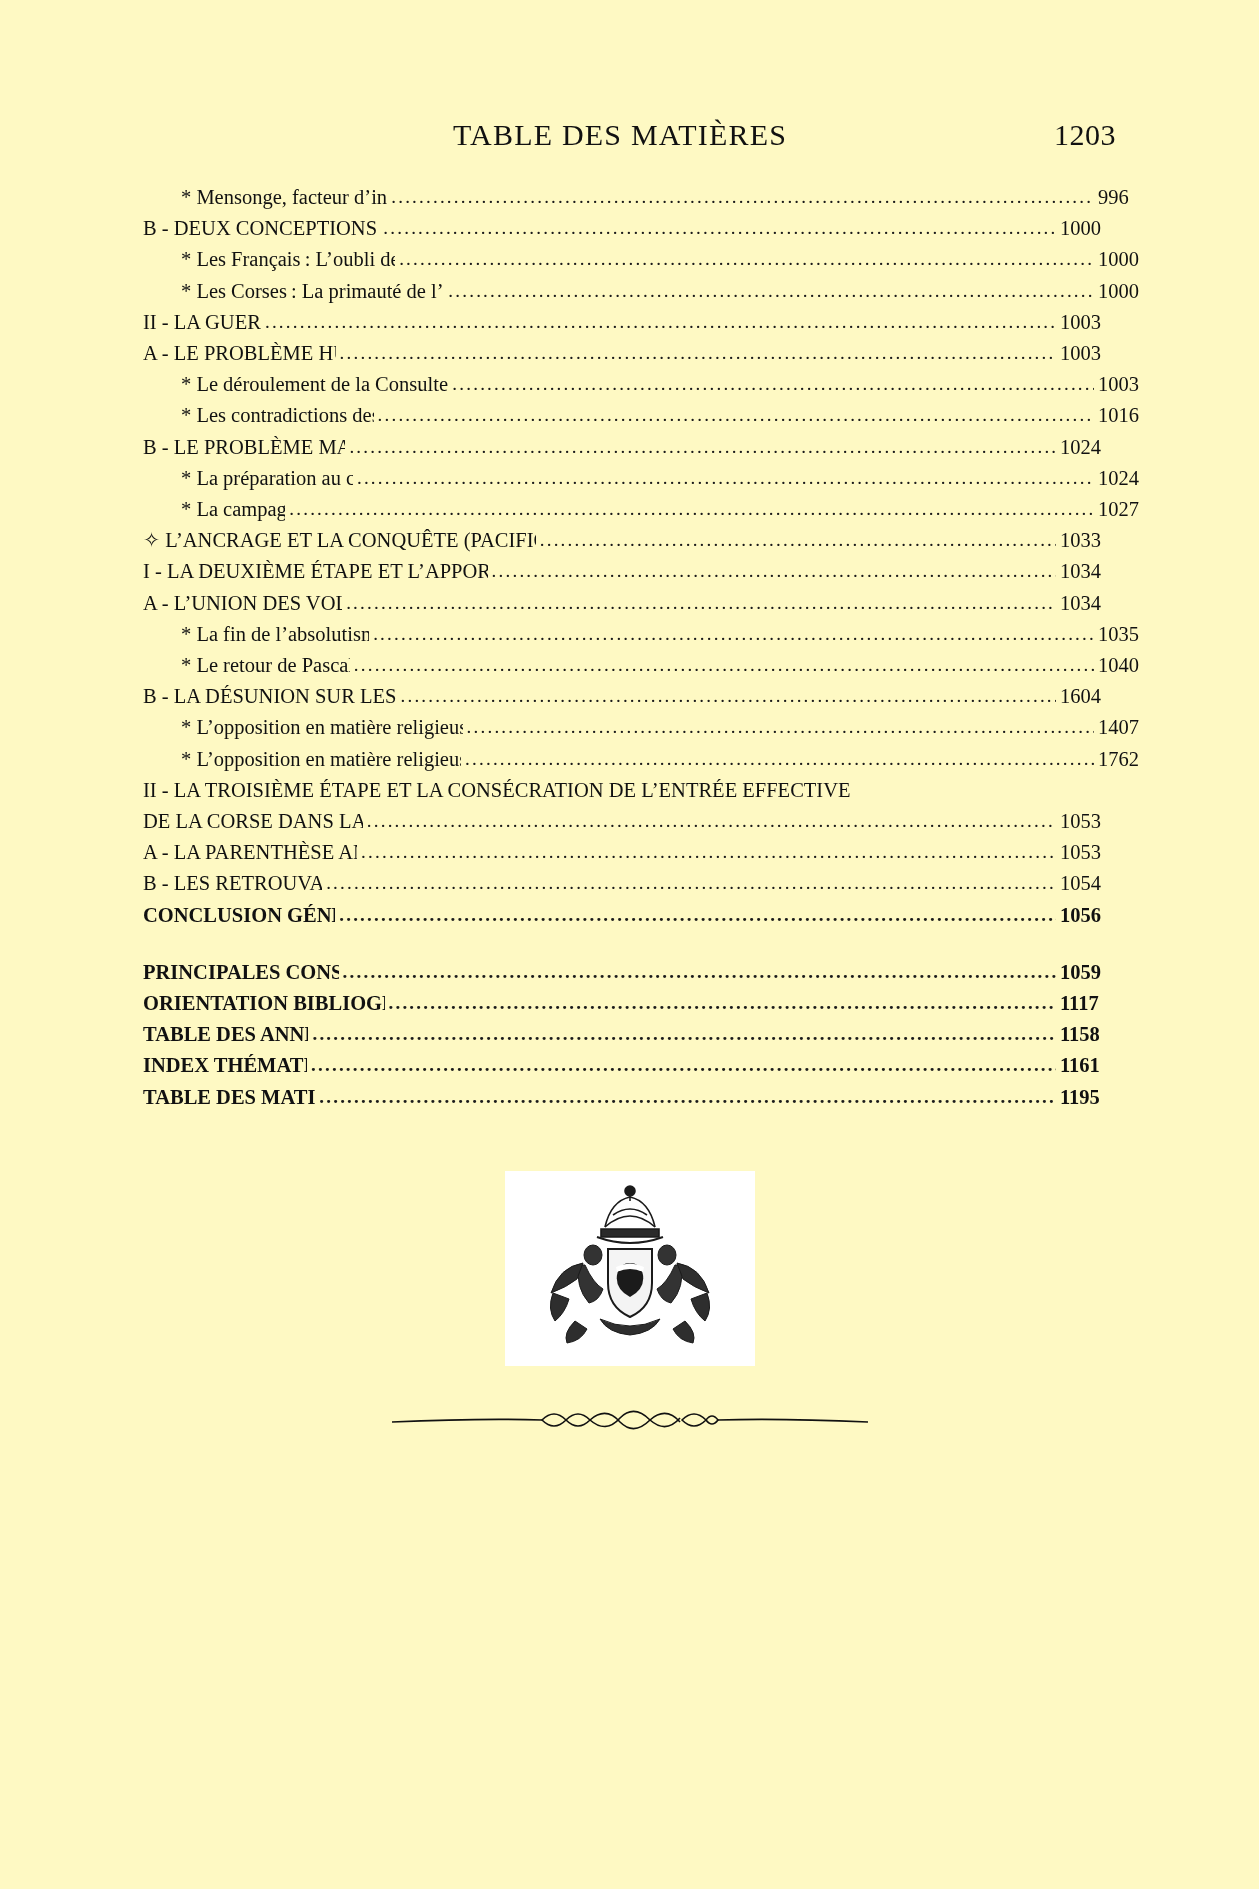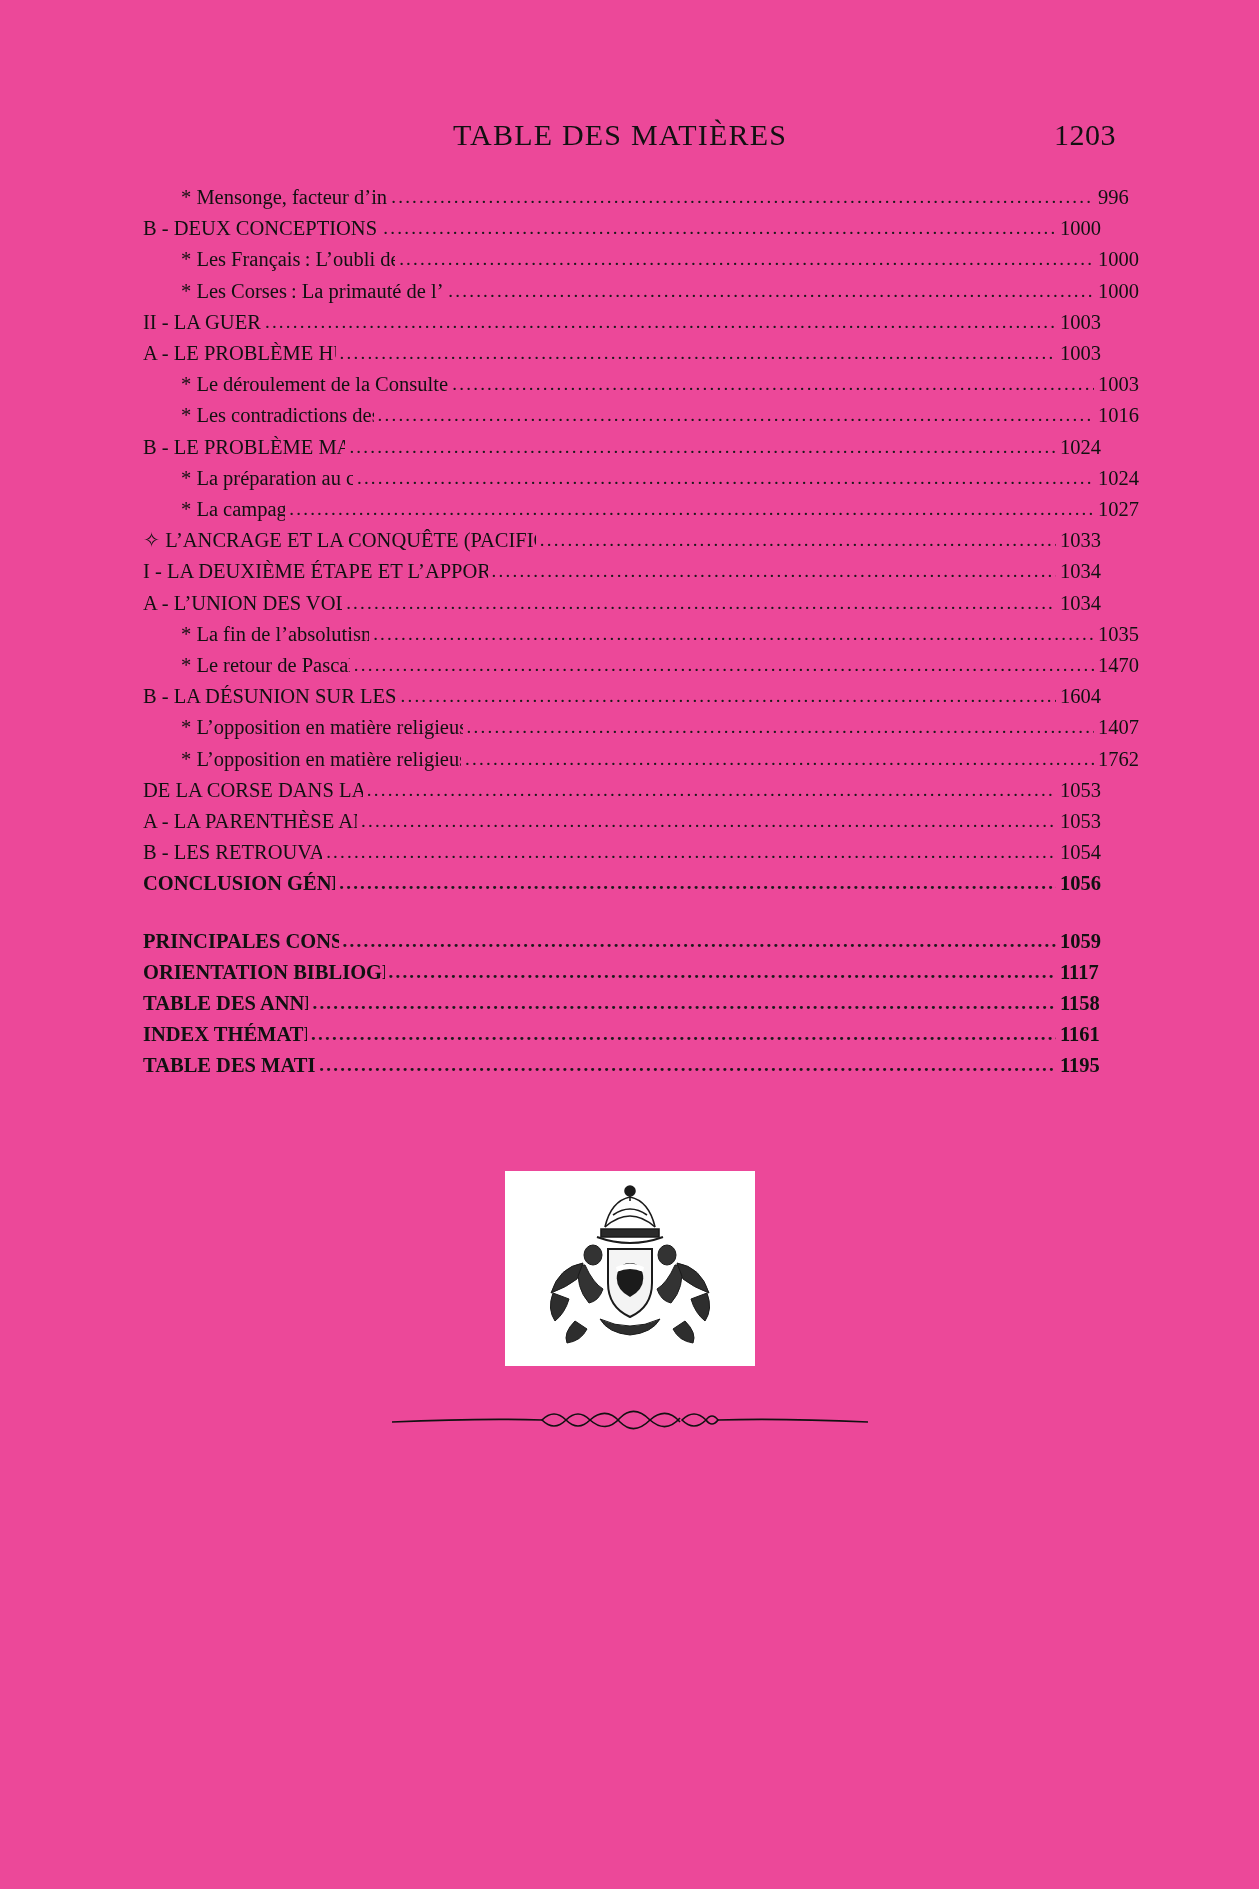--- a/index.html
+++ b/index.html
@@ -4,21 +4,21 @@
 <style>
   html, body {
     margin: 0;
     padding: 0;
     background: #ffffff;
   }
   .page {
     position: relative;
     width: 1259px;
     height: 1889px;
-    background: #ec4899;
+    background: #fef9c3;
     font-family: "Liberation Serif", serif;
     color: #111111;
     overflow: hidden;
   }
 
   
   .header {
     position: absolute;
     top: 118px;
     left: 143px;
@@ -185,36 +185,40 @@
         <span class="toc-page">1034</span>
       </div>
       <div class="toc-row ind-1">
         <span class="toc-label">* La fin de l’absolutisme royal</span>
         <span class="toc-dots">...........................................................................................................................................</span>
         <span class="toc-page">1035</span>
       </div>
       <div class="toc-row ind-1">
         <span class="toc-label">* Le retour de Pascal Paoli</span>
         <span class="toc-dots">...........................................................................................................................................</span>
-        <span class="toc-page">1470</span>
+        <span class="toc-page">1040</span>
       </div>
       <div class="toc-row ind-0">
         <span class="toc-label">B - LA DÉSUNION SUR LES DOCTRINES</span>
         <span class="toc-dots">...........................................................................................................................................</span>
         <span class="toc-page">1604</span>
       </div>
       <div class="toc-row ind-1">
         <span class="toc-label">* L’opposition en matière religieuse sur les principes</span>
         <span class="toc-dots">...........................................................................................................................................</span>
         <span class="toc-page">1407</span>
       </div>
       <div class="toc-row ind-1">
         <span class="toc-label">* L’opposition en matière religieuse dans la pratique</span>
         <span class="toc-dots">...........................................................................................................................................</span>
         <span class="toc-page">1762</span>
+      </div>
+      <div class="toc-row ind-0 no-dots">
+        <span class="toc-label">II - LA TROISIÈME ÉTAPE ET LA CONSÉCRATION DE L’ENTRÉE EFFECTIVE</span>
+        <span class="toc-page"></span>
       </div>
       <div class="toc-row ind-0">
         <span class="toc-label">DE LA CORSE DANS LA FRANCE</span>
         <span class="toc-dots">...........................................................................................................................................</span>
         <span class="toc-page">1053</span>
       </div>
       <div class="toc-row ind-0">
         <span class="toc-label">A - LA PARENTHÈSE ANGLAISE</span>
         <span class="toc-dots">...........................................................................................................................................</span>
         <span class="toc-page">1053</span>

